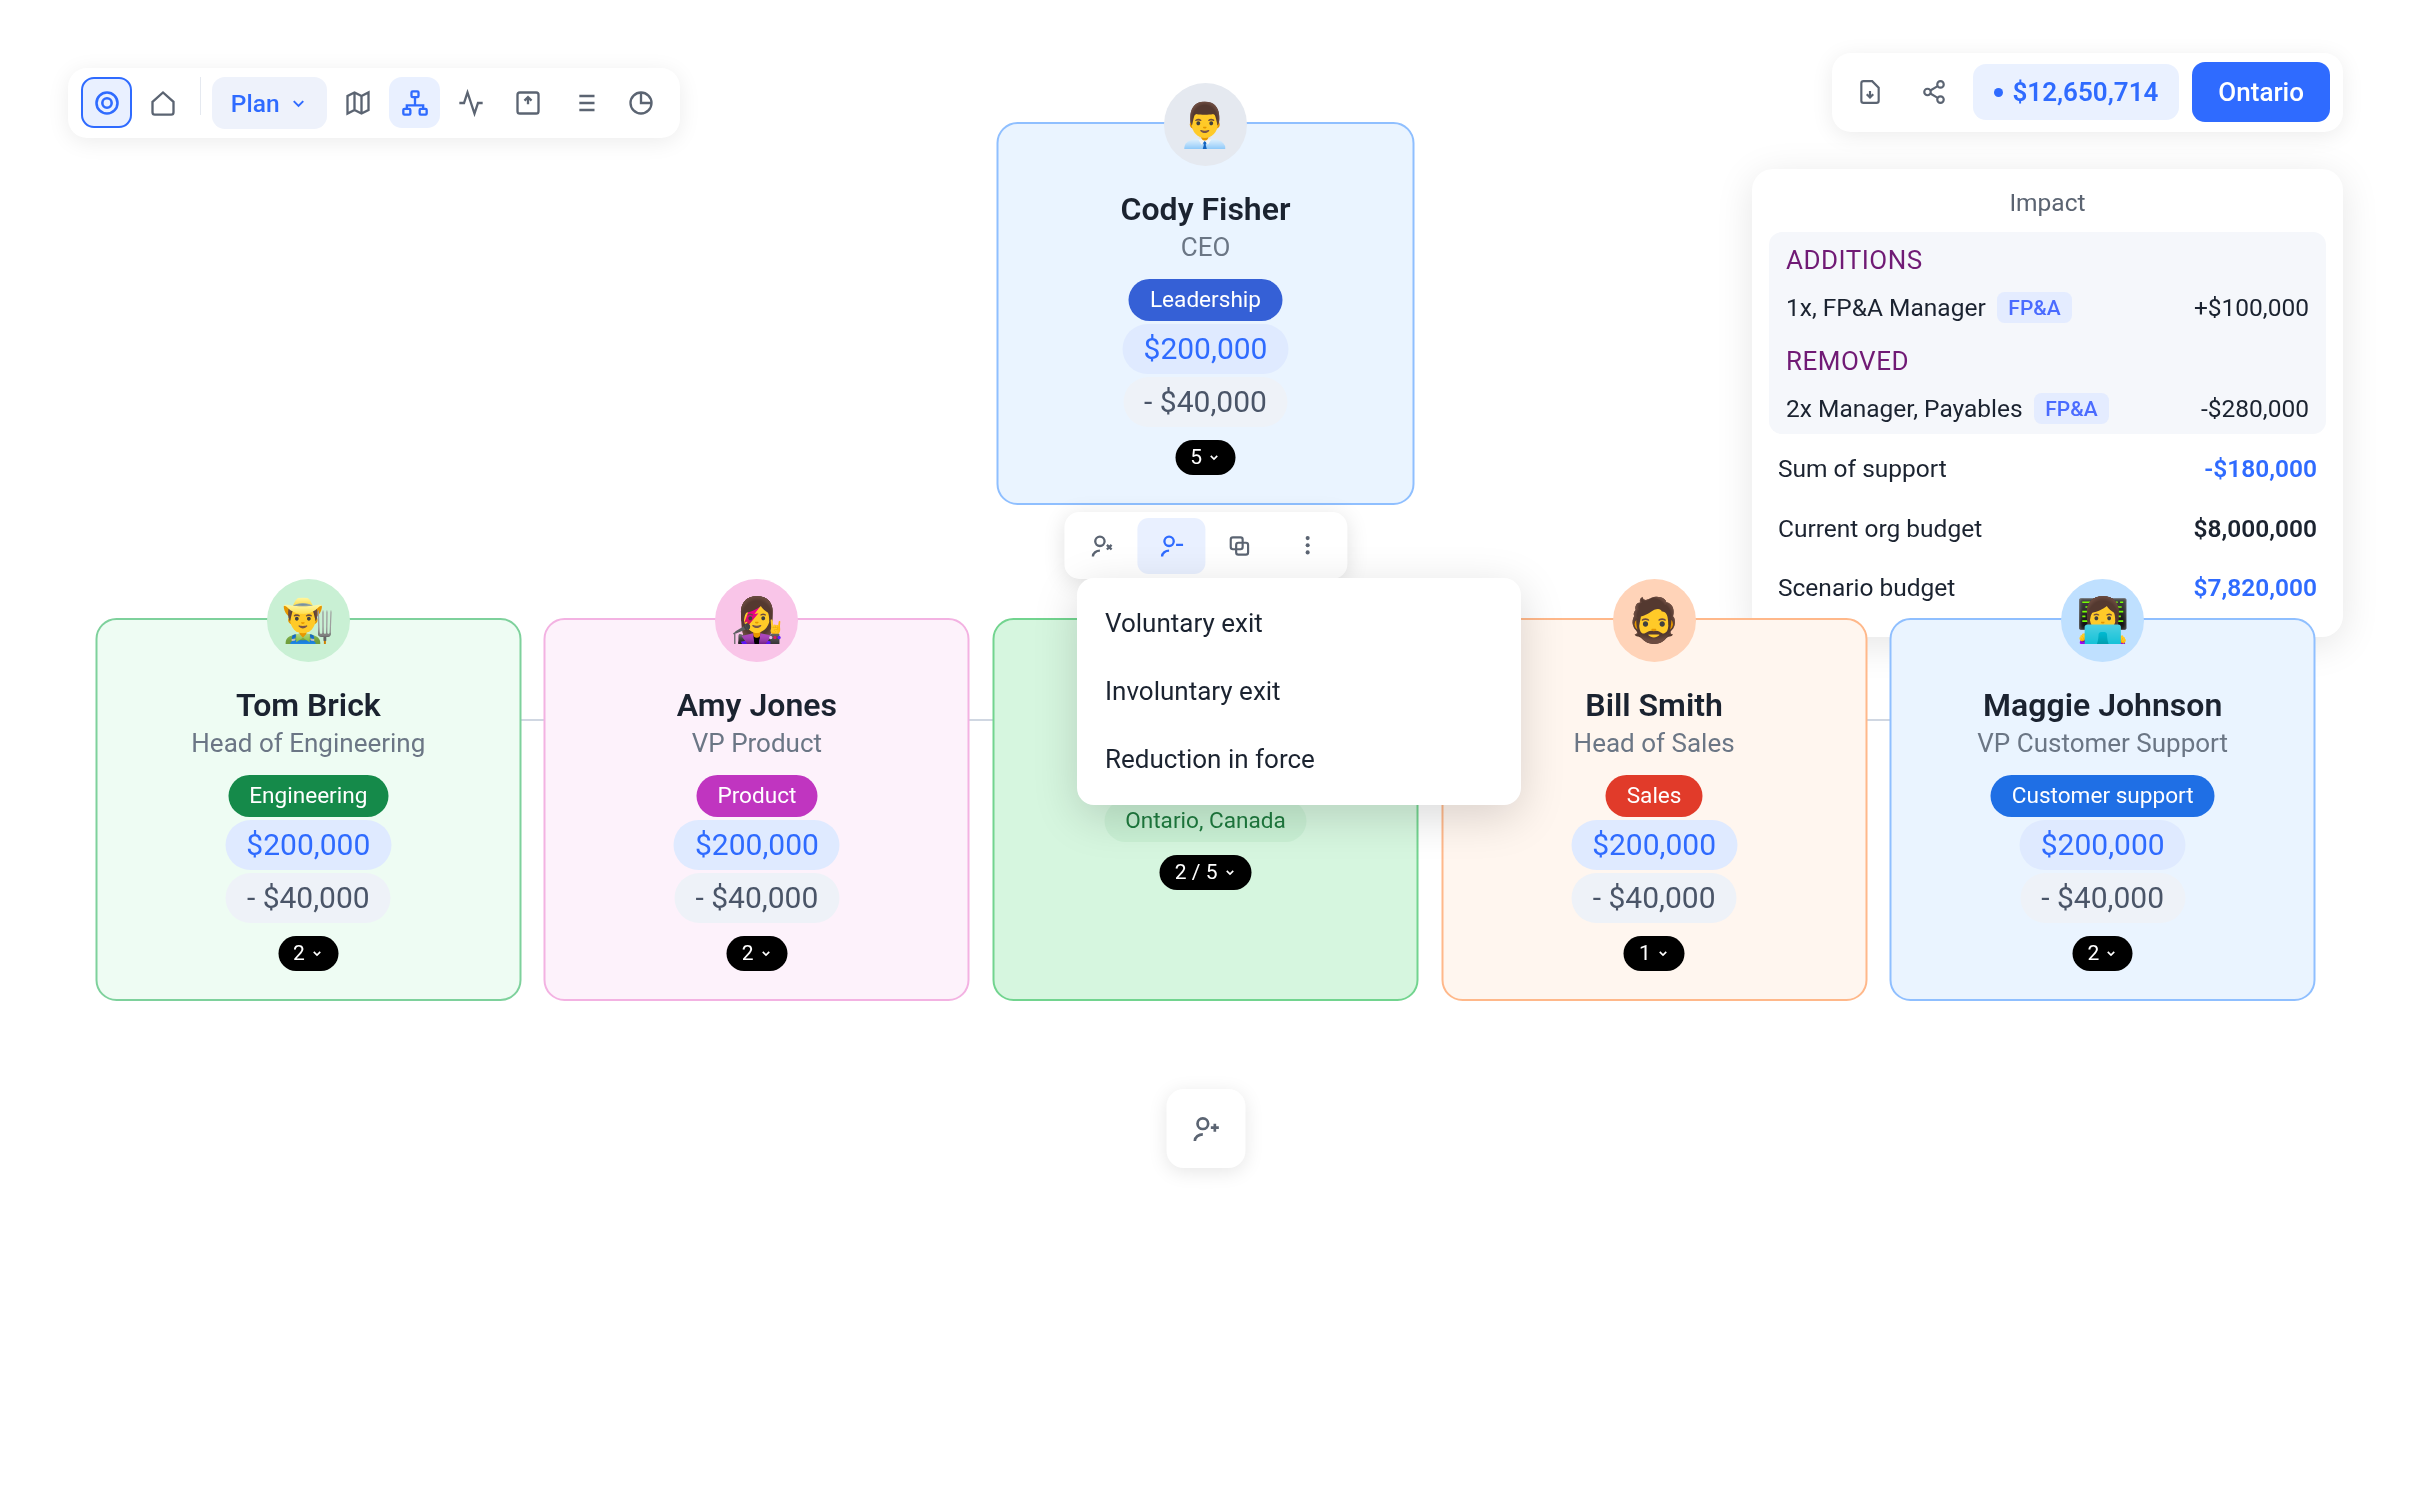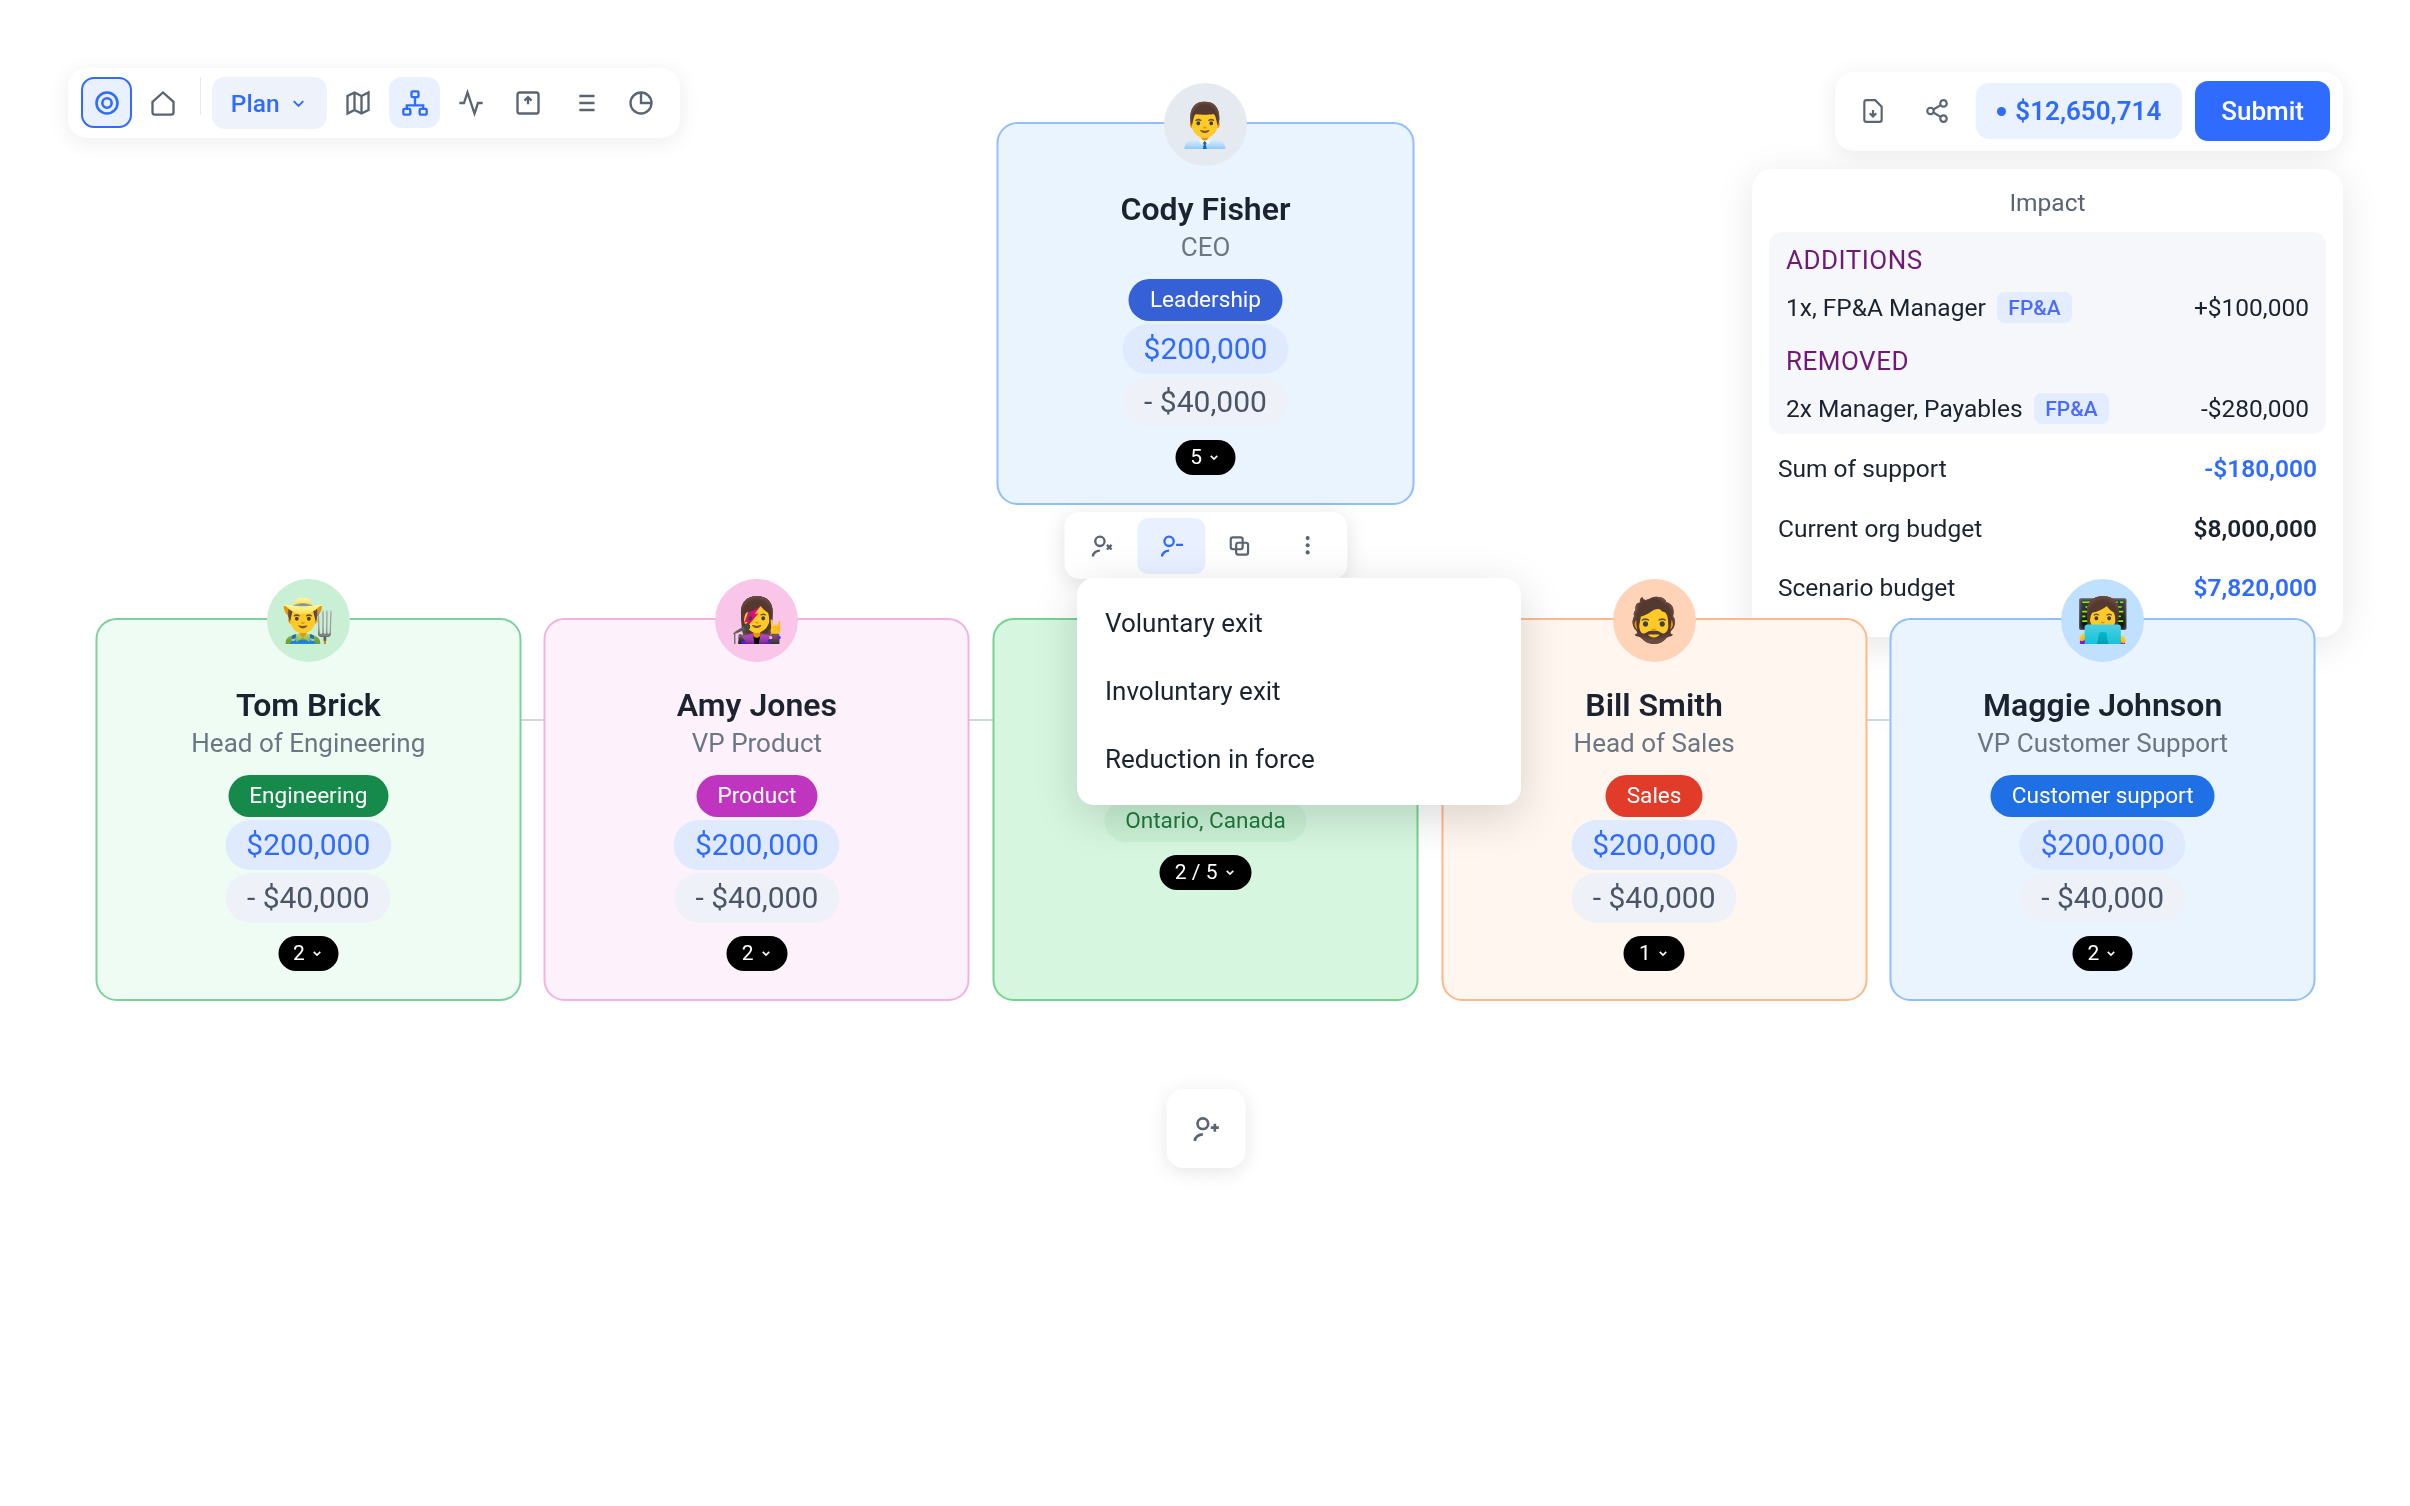--- a/index.html
+++ b/index.html
@@ -6,21 +6,21 @@
   body{background:#fff;width:2411px;height:1507px;position:relative;overflow:hidden;transform-origin:top left}
   .canvas{position:absolute;inset:0}
   
   .toolbar-left{position:absolute;top:68px;left:68px;display:flex;align-items:flex-start;gap:5.6px;background:#fff;border-radius:19px;box-shadow:0 3.8px 22.6px rgba(0,0,0,.08);padding:9.4px 13px}
   .tb-btn{width:51px;height:51px;display:flex;align-items:center;justify-content:center;border-radius:13px;cursor:pointer;color:#5b6472}
   .tb-btn.selected{background:#e9f0ff;color:#2f6bff}
   .tb-btn.brand{background:#e9f0ff;color:#2f6bff;border:2.8px solid #2f6bff}
   .tb-sep{width:0.9px;height:38px;background:#e5e9f0;margin:0 5.6px}
   .plan-btn{display:flex;align-items:center;gap:9.4px;background:#eef2fb;border-radius:13px;padding:11.3px 19px;font-size:24.5px;color:#2f6bff;font-weight:500;cursor:pointer}
   
-  .toolbar-right{position:absolute;top:72px;right:68px;display:flex;align-items:center;gap:13px;background:#fff;border-radius:19px;box-shadow:0 3.8px 22.6px rgba(0,0,0,.08);padding:9.4px 13px}
+  .toolbar-right{position:absolute;top:53px;right:68px;display:flex;align-items:center;gap:13px;background:#fff;border-radius:19px;box-shadow:0 3.8px 22.6px rgba(0,0,0,.08);padding:9.4px 13px}
   .amount-chip{display:flex;align-items:center;gap:9.4px;background:#eaf1ff;border-radius:13px;padding:13px 21px;color:#2f6bff;font-weight:600;font-size:26px}
   .amount-dot{width:9.4px;height:9.4px;border-radius:50%;background:#2f6bff}
   .submit-btn{background:#2f6bff;color:#fff;border:none;border-radius:13px;padding:15px 26px;font-size:26px;font-weight:500;cursor:pointer}
   
   .impact{position:absolute;top:169px;right:68px;width:591px;background:#fff;border-radius:21px;box-shadow:0 7.5px 38px rgba(0,0,0,.1);padding:19px 0 26px}
   .impact-title{text-align:center;color:#5b6472;font-size:24.5px;margin-bottom:15px}
   .impact-body{margin:0 17px;background:#f5f7fb;border-radius:13px;overflow:hidden}
   .section-hdr{font-size:26px;color:#701a75;letter-spacing:0.5px;padding:13px 17px 7.5px}
   .row{display:flex;align-items:center;justify-content:space-between;padding:9.4px 17px;font-size:24.5px;color:#1b2330}
   .row .left{display:flex;align-items:center;gap:11.3px}
@@ -137,21 +137,21 @@
           <circle cx="18" cy="5" r="3"></circle>
           <circle cx="6" cy="12" r="3"></circle>
           <circle cx="18" cy="19" r="3"></circle>
           <path d="M8.6 10.6l6.8-4M8.6 13.4l6.8 4"></path>
         </svg>
     </div>
     <div class="amount-chip">
       <span class="amount-dot"></span>
       <span>$12,650,714</span>
     </div>
-    <button class="submit-btn">Submit</button>
+    <button class="submit-btn">Ontario</button>
   </div>
 
   <div class="impact">
     <div class="impact-title">Impact</div>
     <div class="impact-body">
       <div class="section-hdr">ADDITIONS</div>
       <div class="row">
         <div class="left">
           <span>1x, FP&amp;A Manager</span>
           <span class="tag">FP&amp;A</span>

